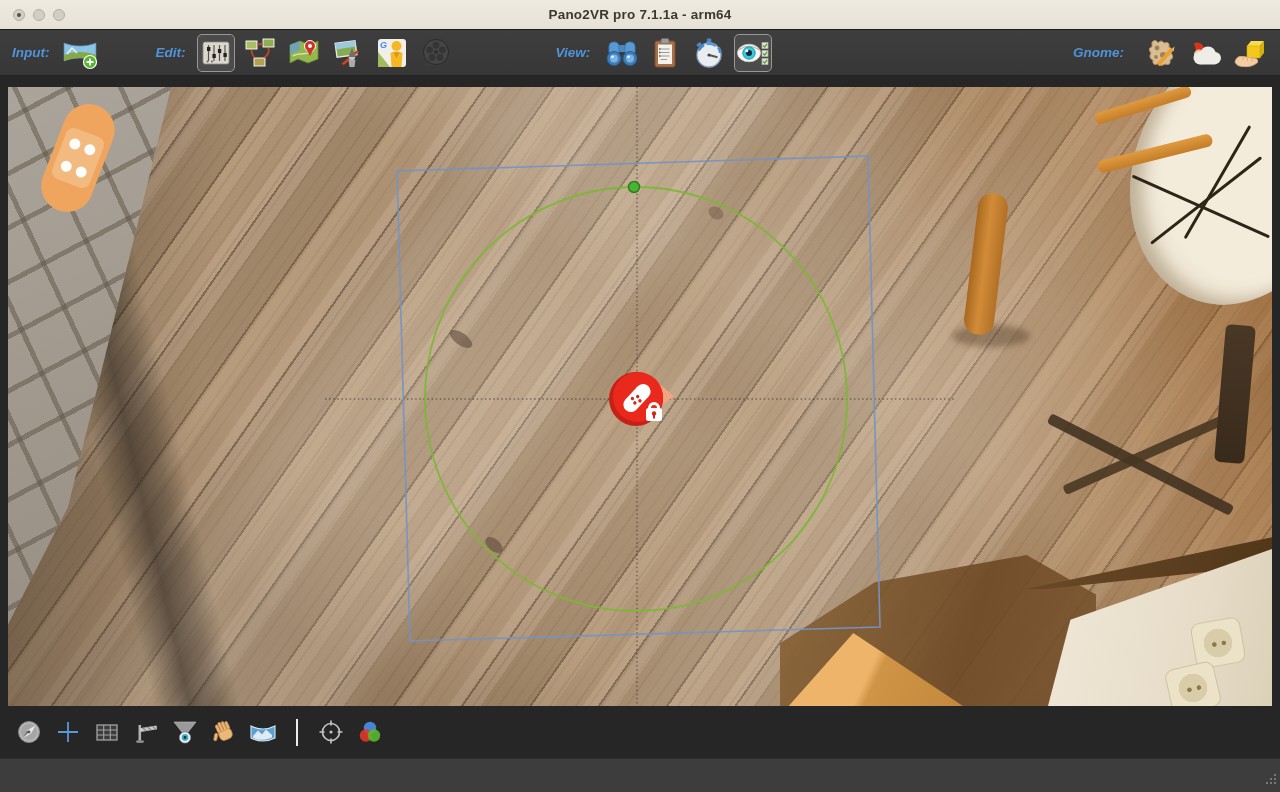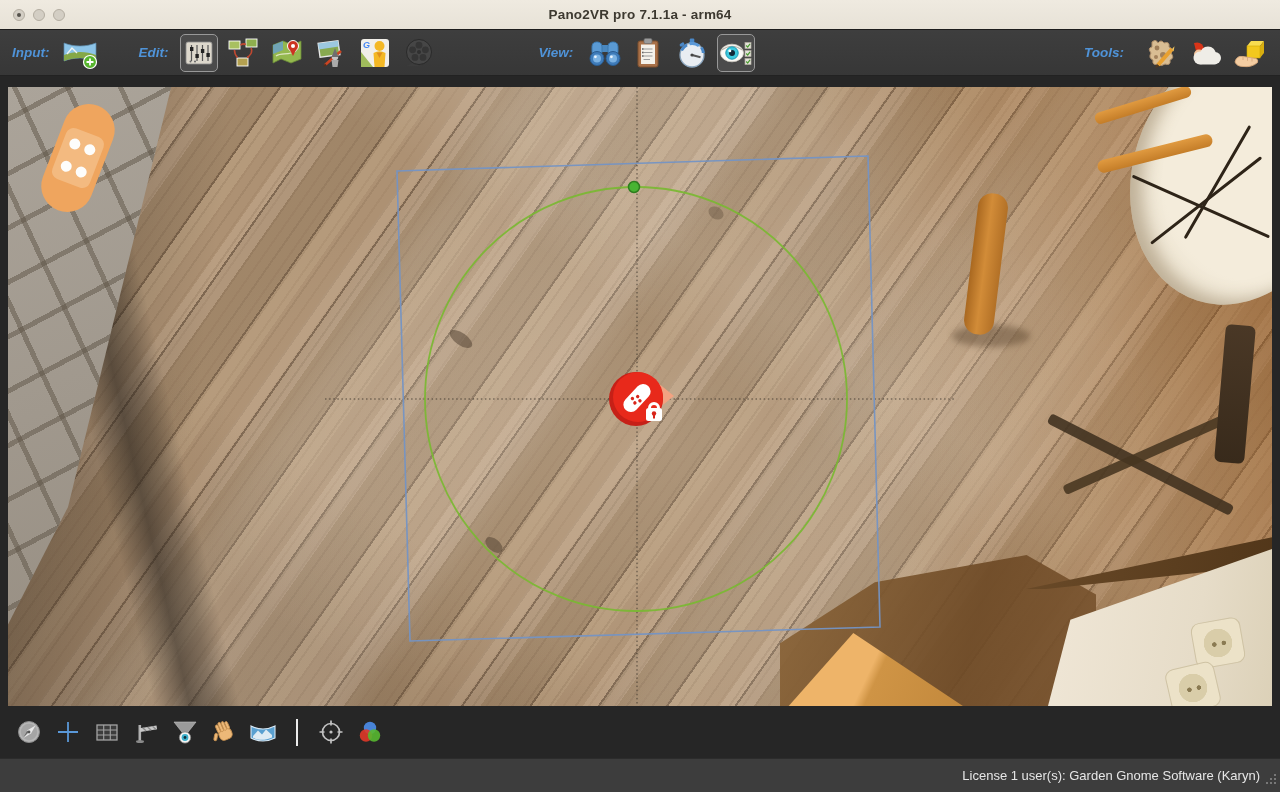--- a/index.html
+++ b/index.html
@@ -17,21 +17,21 @@
   .light.first::after { content:""; position:absolute; left:3px; top:3px; width:4px; height:4px; border-radius:50%; background:#55524b; }
 
   
   .toolbar { height:46px; background:linear-gradient(#3e3e3e,#373737); display:flex;
              align-items:center; padding:0 12px; flex:0 0 auto; border-bottom:1px solid #222;font-style:italic; }
   .tb-label { color:#4f93d8; font-size:13.5px; font-weight:bold; }
   .grp { display:flex; align-items:center; gap:6px; }
   .icon-btn { width:38px; height:38px; display:grid; place-items:center; border-radius:5px;
               border:1px solid transparent; cursor:default; }
   .icon-btn.sel { background:#4b4b4b; border-color:#989898; }
-  .ml12{margin-left:12px}.ml40{margin-left:39px}.ml66{margin-left:100px}
+  .ml12{margin-left:12px}.ml40{margin-left:56px}.ml66{margin-left:100px}
   .tools-grp { margin-left:auto; }
 
   
   .canvas-area { position:relative; height:682px; background:#262626; flex:0 0 auto; }
   .photo { position:absolute; left:8px; top:11px; width:1264px; height:619px; overflow:hidden; background:#b09577; }
   .photo > div { position:absolute; }
 
   .floor-base { inset:0;
     background:
       radial-gradient(ellipse at 52% 58%, rgba(255,243,226,.14), transparent 55%),
@@ -256,21 +256,21 @@
           <circle cx="11.8" cy="14.8" r="1.5" fill="#fff"></circle>
           <rect x="27" y="6.5" width="6" height="6" fill="#e4e2da" stroke="#b2aea2" stroke-width=".7"></rect>
           <rect x="27" y="14.5" width="6" height="6" fill="#e4e2da" stroke="#b2aea2" stroke-width=".7"></rect>
           <rect x="27" y="22.5" width="6" height="6" fill="#e4e2da" stroke="#b2aea2" stroke-width=".7"></rect>
           <path d="M28.2 9.5 L29.7 11 L32 7.8 M28.2 17.5 L29.7 19 L32 15.8 M28.2 25.5 L29.7 27 L32 23.8" stroke="#4a9c30" stroke-width="1.2" fill="none"></path>
         </svg>
       </span>
     </div>
 
     <div class="grp tools-grp">
-      <span class="tb-label">Tools:</span>
+      <span class="tb-label">Gnome:</span>
       <span class="icon-btn ml12">
         <svg width="36" height="34" viewBox="0 0 36 34">
           <path d="M9 6 Q13 2.5 15 7 Q18 3 21 7 Q27 5 26 11 Q31 13 28 17 Q32 22 27 24 Q28 30 22 28 Q18 31 15 28 Q9 30 10 24 Q5 22 8 17 Q4 12 9 11 Z" fill="#d9bd93" stroke="#b1906a" stroke-width="1"></path>
           <circle cx="14" cy="12" r="2.4" fill="#8a6844" opacity=".75"></circle>
           <circle cx="20" cy="19" r="3" fill="#8a6844" opacity=".7"></circle>
           <circle cx="13" cy="21" r="2" fill="#8a6844" opacity=".7"></circle>
           <path d="M15 29 L29 13" stroke="#e8a030" stroke-width="4"></path>
           <path d="M29 13 L31.5 10.2 L30.5 15.5 Z" fill="#f4c862"></path>
           <path d="M12 32 L16.5 30.5 L14 28 Z" fill="#503820"></path>
         </svg>
@@ -432,21 +432,20 @@
         <svg width="28" height="28" viewBox="0 0 28 28">
           <circle cx="14" cy="10" r="6.2" fill="#4a88e0" opacity=".95"></circle>
           <circle cx="10" cy="17.5" r="6.2" fill="#e03828" opacity=".9"></circle>
           <circle cx="18" cy="17.5" r="6.2" fill="#58b830" opacity=".9"></circle>
         </svg>
       </span>
     </div>
   </div>
 
   <div class="statusbar">
-    <span class="status-text">License 1 user(s): Garden Gnome Software (Karyn)</span>
     <span class="grip">
       <svg width="12" height="12" viewBox="0 0 12 12">
         <circle cx="10" cy="2" r="1" fill="#8c8c8c"></circle>
           <circle cx="10" cy="6" r="1" fill="#8c8c8c"></circle>
         <circle cx="10" cy="10" r="1" fill="#8c8c8c"></circle>
           <circle cx="6" cy="6" r="1" fill="#8c8c8c"></circle>
         <circle cx="6" cy="10" r="1" fill="#8c8c8c"></circle>
           <circle cx="2" cy="10" r="1" fill="#8c8c8c"></circle>
       </svg>
     </span>

